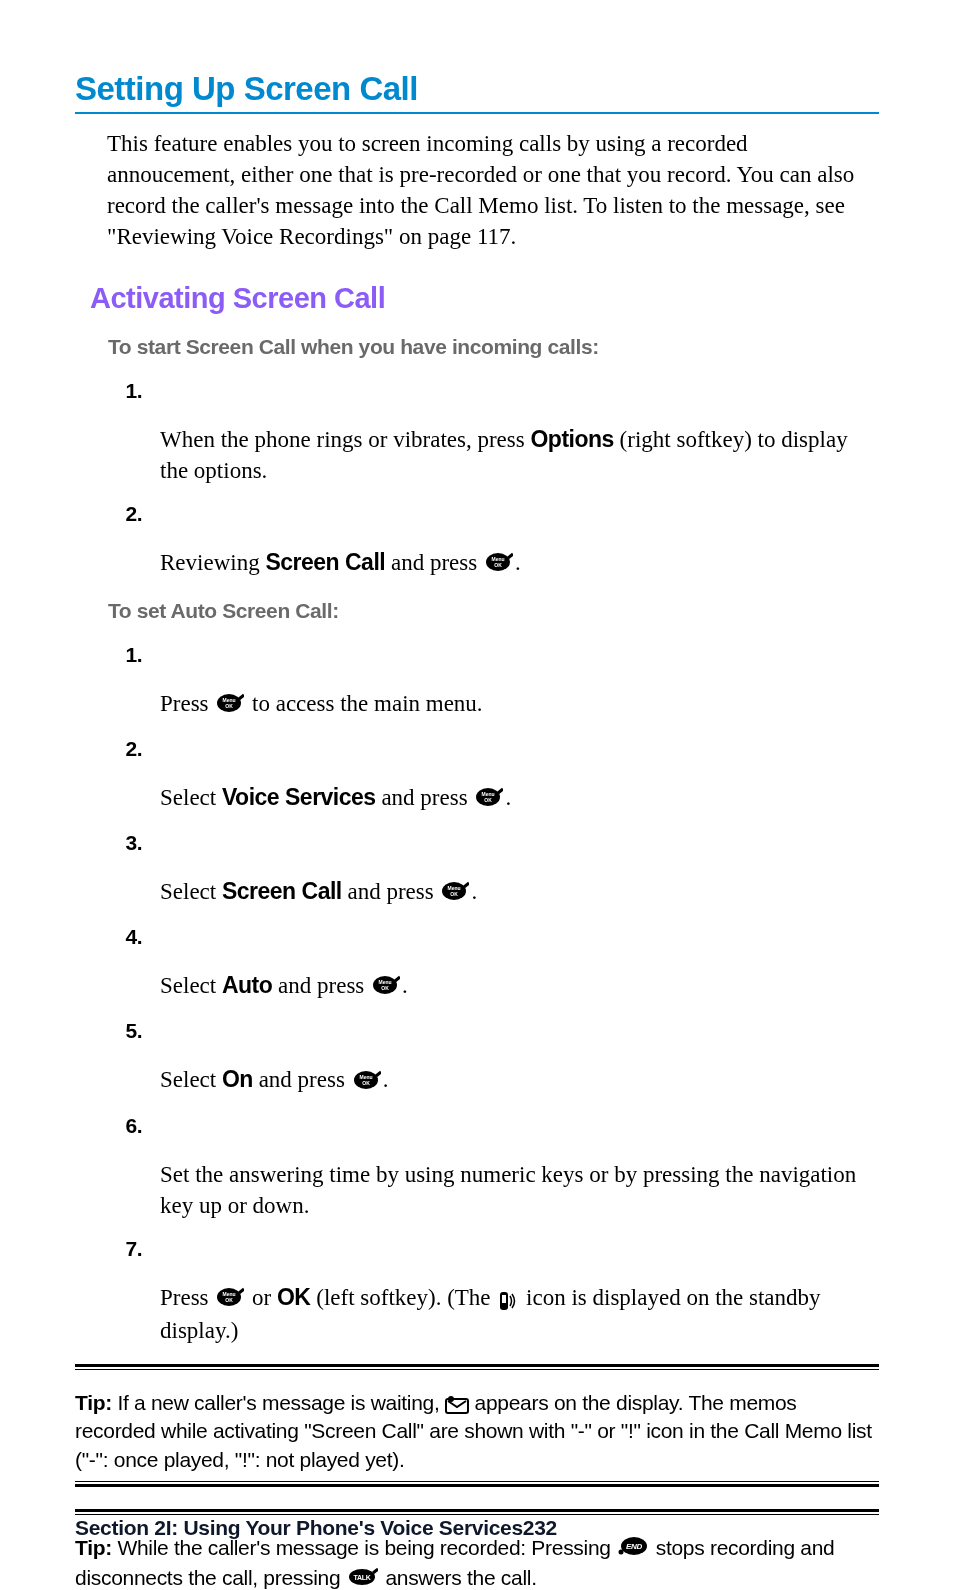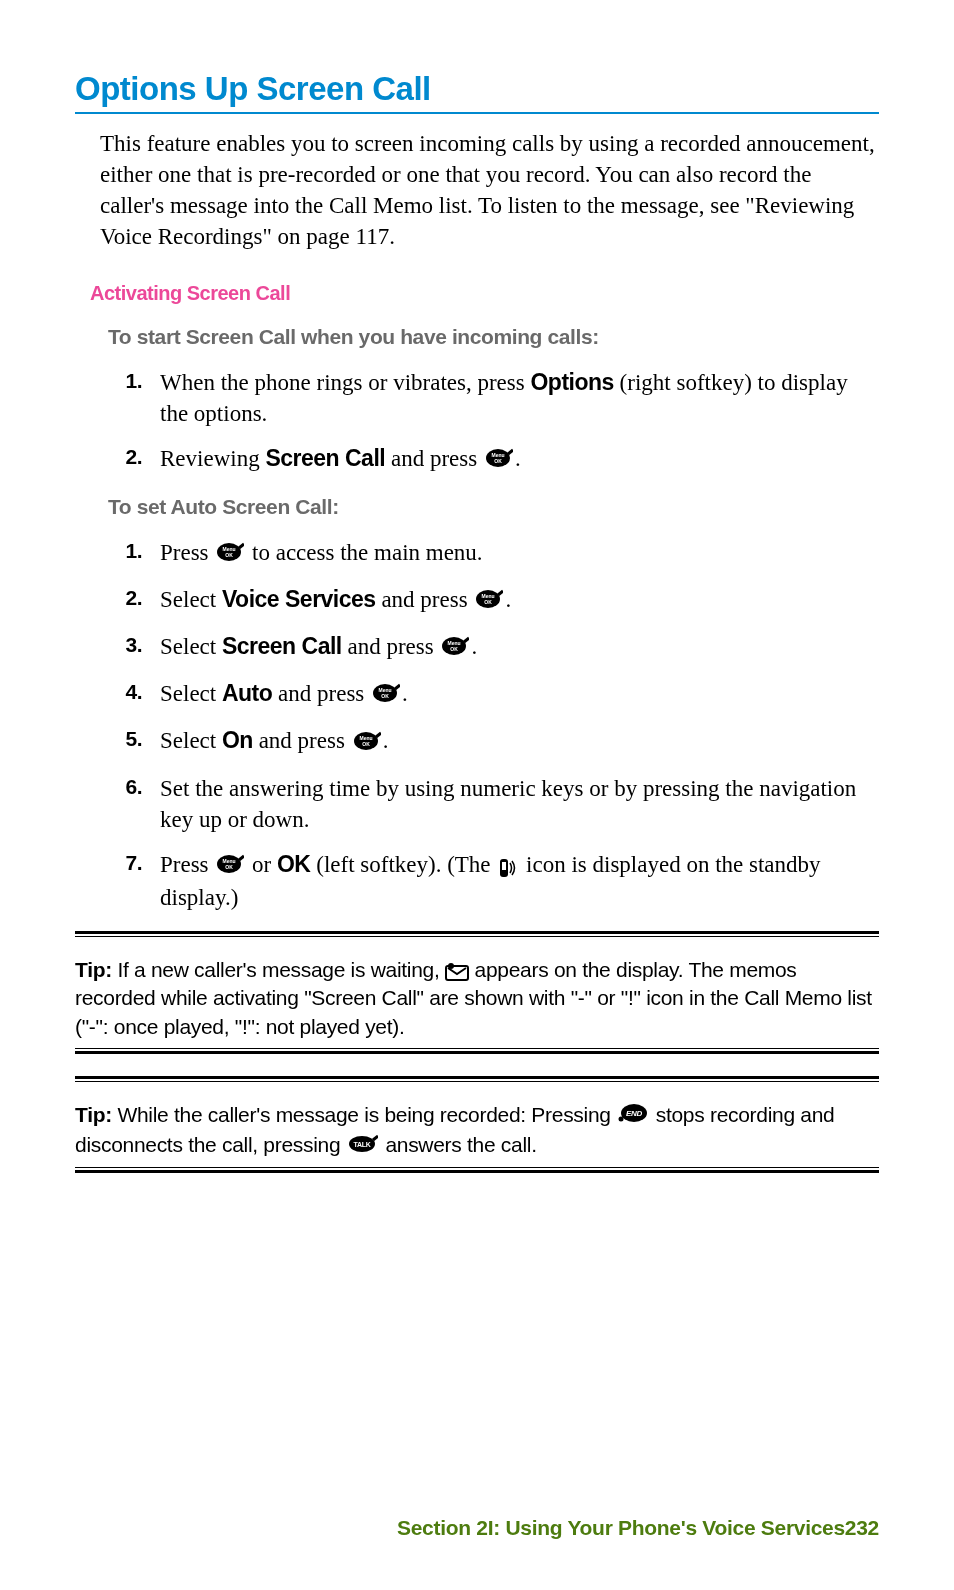--- a/index.html
+++ b/index.html
@@ -17,29 +17,29 @@
       font-weight: bold;
       font-size: 33px;
       letter-spacing: -0.5px;
       border-bottom: 2px solid #0089cf;
       padding-bottom: 4px;
       margin-bottom: 14px;
     }
     .intro-text {
       font-size: 23px;
       line-height: 1.35;
-      margin-left: 25px;
+      margin-left: 32px;
       margin-bottom: 30px;
       color: #000;
     }
     .sub-title {
-      color: #ec4899;
-      font-family: Arial, Helvetica, sans-serif;
-      font-weight: bold;
-      font-size: 20px;
+      color: #8b5cf6;
+      font-family: Arial, Helvetica, sans-serif;
+      font-weight: bold;
+      font-size: 29px;
       letter-spacing: -0.5px;
       margin-left: 15px;
       margin-bottom: 20px;
     }
     .instruction-heading {
       font-family: Arial, Helvetica, sans-serif;
       font-weight: bold;
       font-size: 21px;
       color: #6a6a6a;
       margin-left: 33px;
@@ -61,20 +61,21 @@
       font-family: Arial, Helvetica, sans-serif;
       font-weight: bold;
       font-size: 21px;
       min-width: 60px;
       text-align: right;
       padding-right: 18px;
       letter-spacing: -0.5px;
     }
     .step-text {
       flex: 1;
+      margin-top: 47px;
     }
     .bold-sans {
       font-family: Arial, Helvetica, sans-serif;
       font-weight: bold;
       letter-spacing: -0.5px;
     }
     .tip-box {
       border-top: 3px solid #000;
       border-bottom: 3px solid #000;
       position: relative;
@@ -107,44 +108,44 @@
     }
     .tip-label {
       font-weight: bold;
     }
     .footer {
       position: absolute;
       bottom: 50px;
       left: 75px;
       right: 75px;
       display: flex;
-      justify-content: flex-end;
-      font-family: Arial, Helvetica, sans-serif;
-      font-weight: bold;
-      font-size: 21px;
-      color: #4d7c0f;
+      justify-content: flex-start;
+      font-family: Arial, Helvetica, sans-serif;
+      font-weight: bold;
+      font-size: 21px;
+      color: #0f172a;
       letter-spacing: -0.3px;
     }
     .key-icon {
       display: inline-block;
       vertical-align: middle;
       margin: 0 2px;
     }
     .phone-sound-icon {
       display: inline-block;
       width: 20px;
       height: 22px;
       vertical-align: middle;
       margin: 0 2px;
     }
   </style>
 </head>
 <body>
 
-<h1 class="main-title">Options Up Screen Call</h1>
+<h1 class="main-title">Setting Up Screen Call</h1>
 
 <p class="intro-text">This feature enables you to screen incoming calls by using a recorded annoucement, either one that is pre-recorded or one that you record. You can also record the caller's message into the Call Memo list. To listen to the message, see "Reviewing Voice Recordings" on page 117.</p>
 
 <h2 class="sub-title">Activating Screen Call</h2>
 
 <p class="instruction-heading">To start Screen Call when you have incoming calls:</p>
 
 <ol class="step-list">
   <li>
     <span class="step-num">1.</span>

